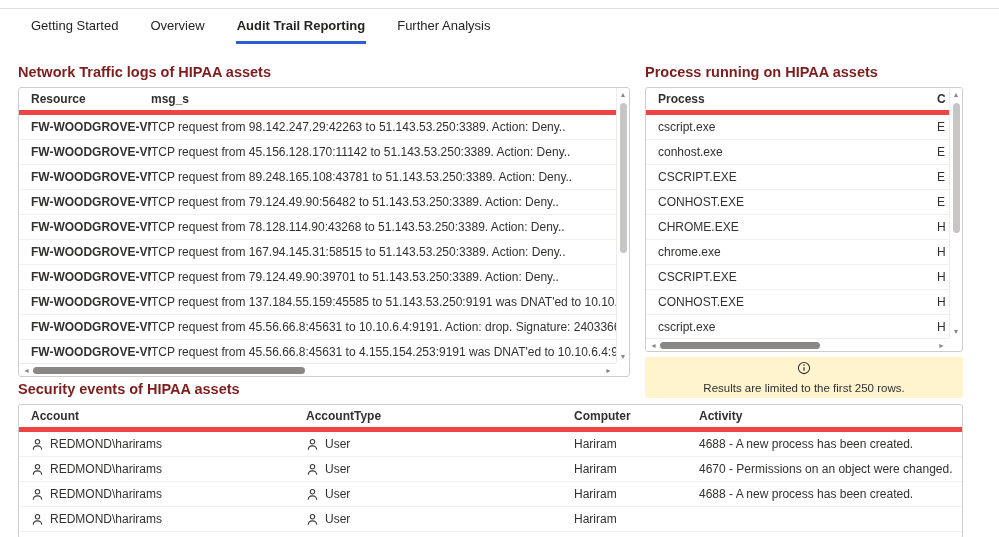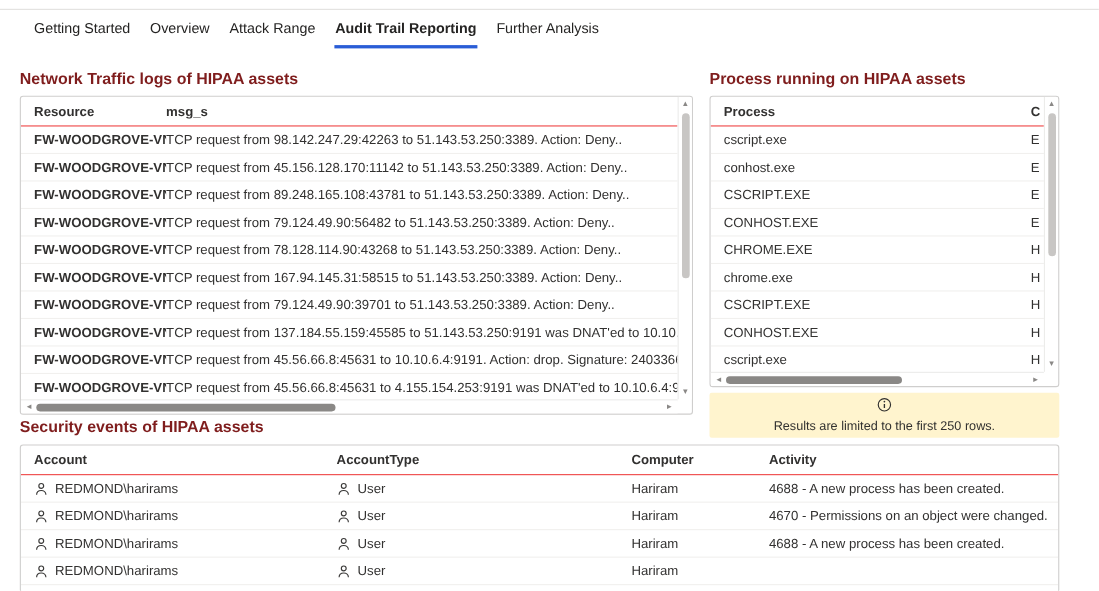--- a/index.html
+++ b/index.html
@@ -4,37 +4,37 @@
 <style>
   * { margin:0; padding:0; box-sizing:border-box; }
   html,body { background:#fff; }
   body {
     width:999px; height:537px; position:relative; overflow:hidden;
     font-family:"Liberation Sans", sans-serif; color:#252423;
   }
   .top-rule { position:absolute; top:8px; left:0; width:999px; border-top:1px solid #e1e0de; }
 
   
-  .tabs { position:absolute; top:13px; left:30px; display:flex; gap:16px; }
+  .tabs { position:absolute; top:13px; left:30px; display:flex; gap:30px; }
   .tab { font-size:13px; color:#252423; padding:5px 1px 8px; border-bottom:3px solid transparent; cursor:pointer; white-space:nowrap; }
   .tab.active { font-weight:bold; border-bottom-color:#2a5dd6; }
 
   
   .panel { position:absolute; }
   .panel-network { left:18px; top:64px; width:612px; }
   .panel-process { left:645px; top:64px; width:318px; }
   .panel-security { left:18px; top:381px; width:945px; }
   .panel-title { font-size:14.5px; font-weight:bold; color:#7f1d1d; margin-bottom:7px; }
 
   .box { position:relative; border:1px solid #cfcecd; border-radius:3px; background:#fff; overflow:hidden; }
   .box-network { height:290px; }
   .box-process { height:265px; }
   .box-security { height:135px; }
 
-  .grid-header { display:flex; align-items:center; height:27px; border-bottom:1px solid #ef4444; font-size:12px; font-weight:bold; color:#323130; }
+  .grid-header { display:flex; align-items:center; height:27px; border-bottom:5px solid #ef4444; font-size:12px; font-weight:bold; color:#323130; }
   .grid-row { display:flex; align-items:center; height:25px; border-bottom:1px solid #f1f0ee; font-size:12px; color:#323130; }
   .scrollable .grid-header, .scrollable .grid-row { margin-right:13px; }
   .cell { display:flex; align-items:center; gap:6px; white-space:nowrap; overflow:hidden; }
   .cell span { white-space:nowrap; }
 
   
   .col-res { width:132px; padding-left:12px; flex:none; }
   .grid-row .col-res span { font-weight:bold; }
   .col-msg { flex:1; padding-right:2px; }
 
@@ -70,21 +70,20 @@
   .notice svg { flex:none; }
 </style>
 </head>
 <body>
 
 <div class="top-rule"></div>
 
 <nav class="tabs">
   <div class="tab">Getting Started</div>
   <div class="tab">Overview</div>
-  <div class="tab">Attack Range</div>
   <div class="tab active">Audit Trail Reporting</div>
   <div class="tab">Further Analysis</div>
 </nav>
 
 <section class="panel panel-network">
   <h2 class="panel-title">Network Traffic logs of HIPAA assets</h2>
   <div class="box box-network scrollable">
     <div class="grid-header">
       <div class="cell col-res">Resource</div>
       <div class="cell col-msg">msg_s</div>

